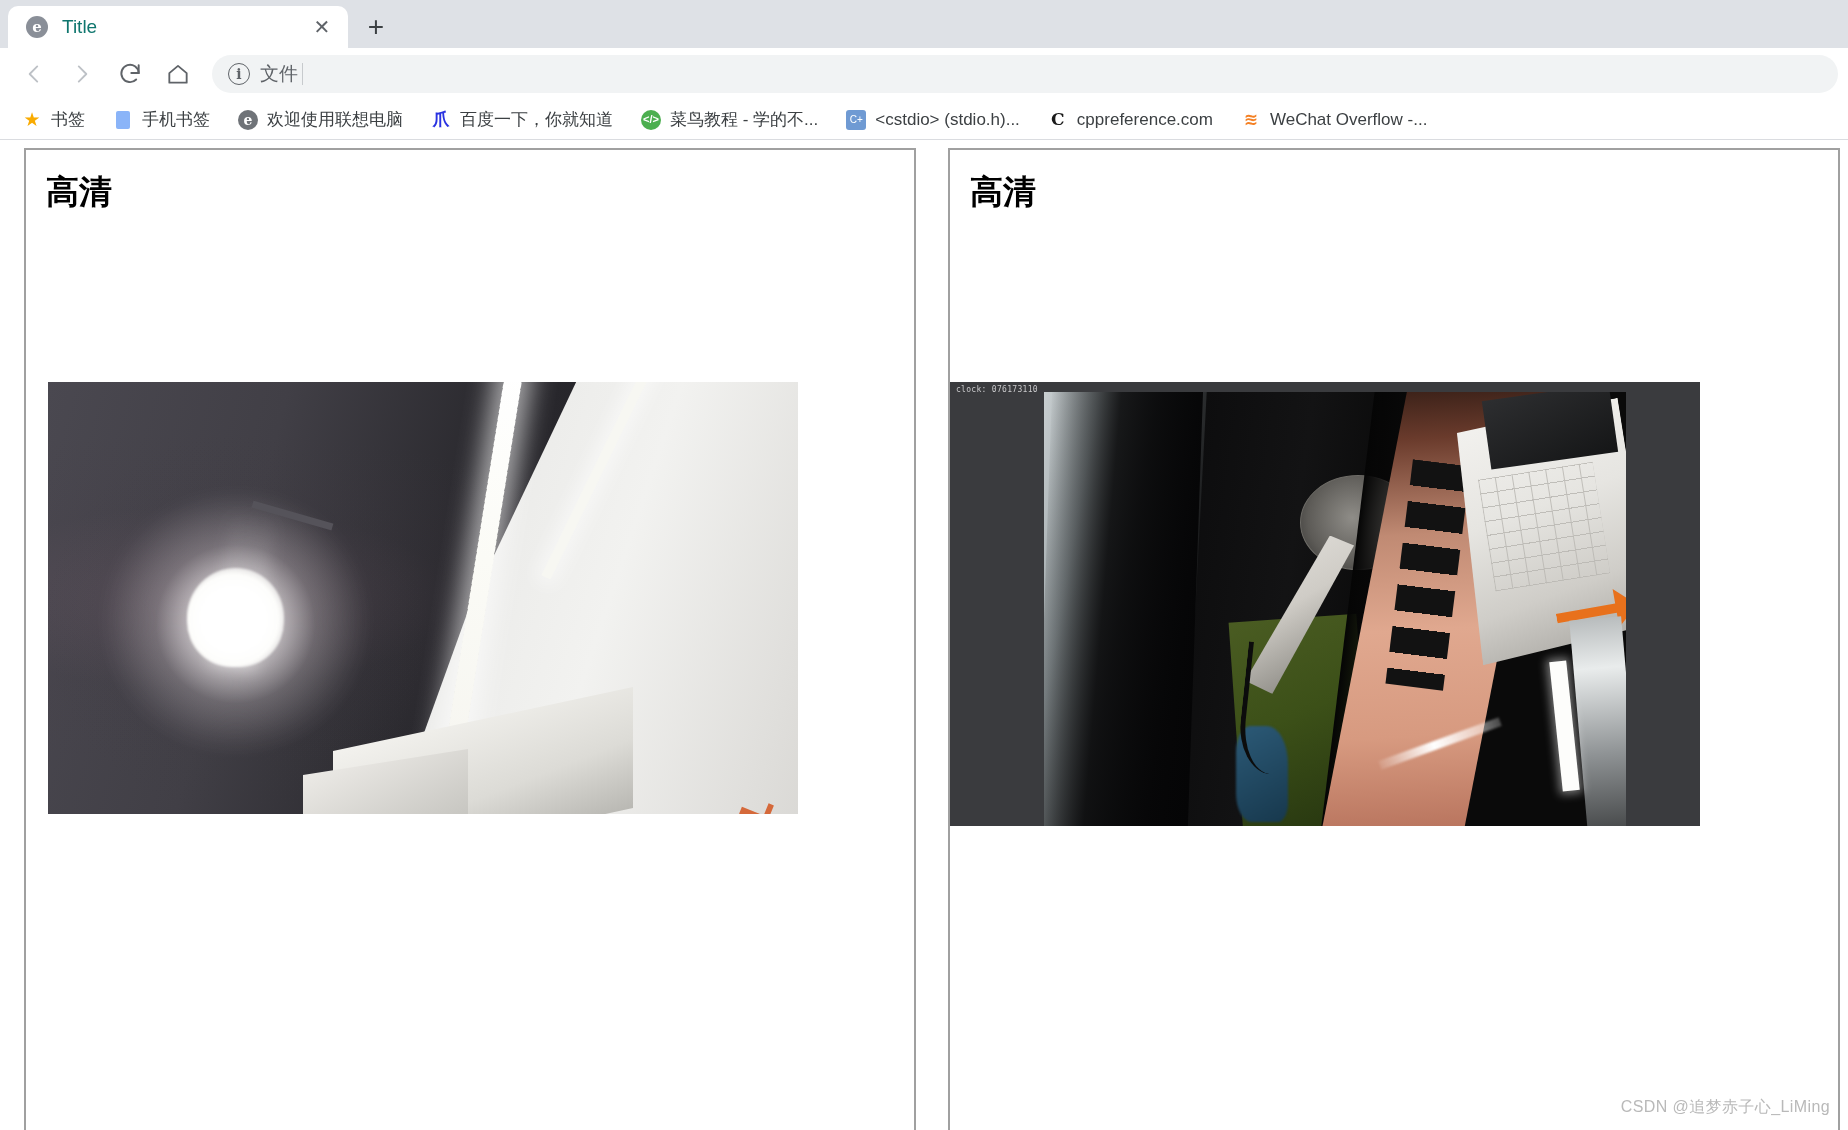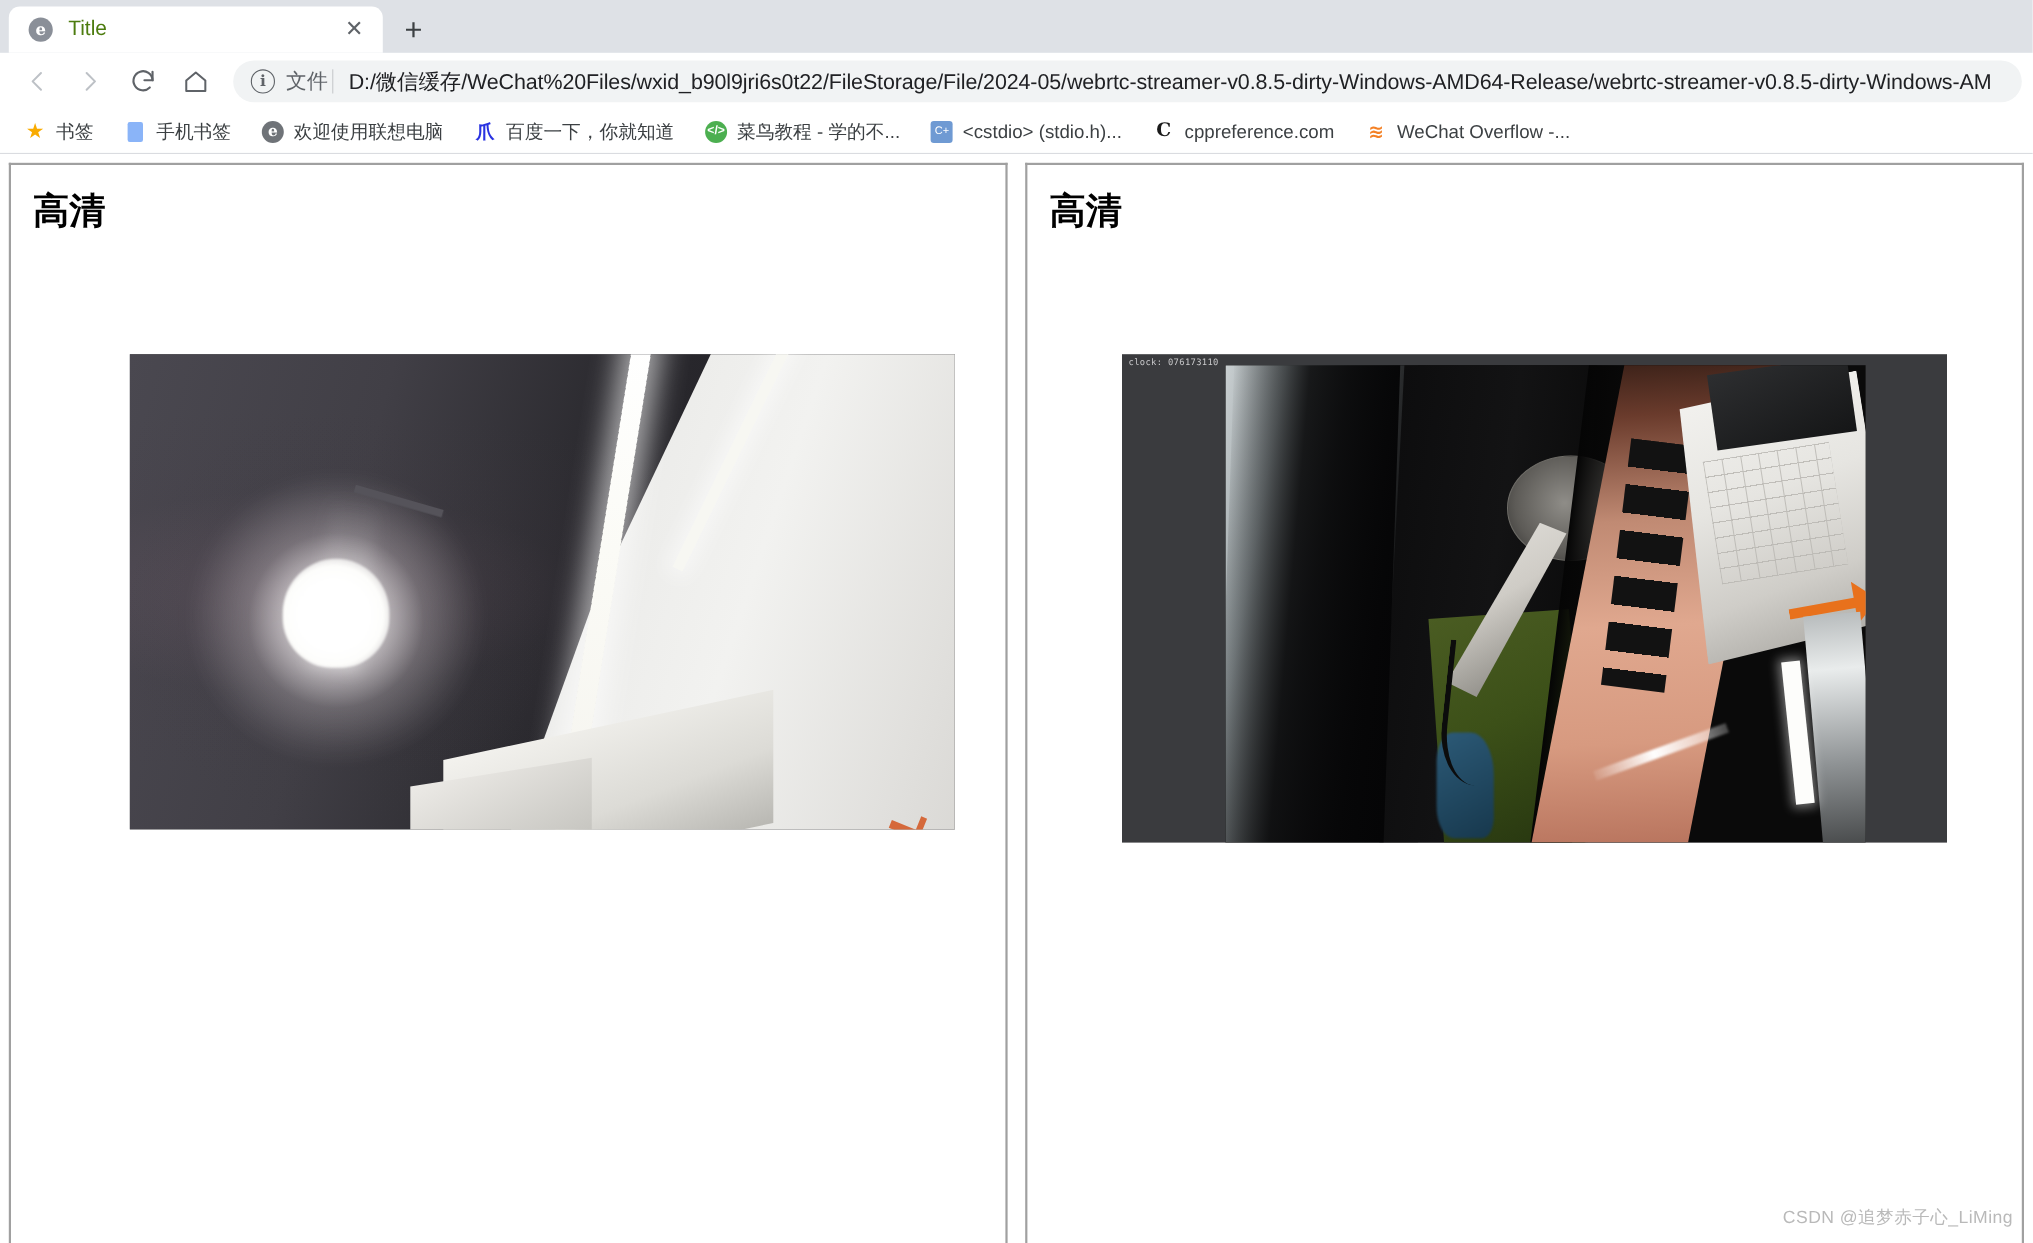--- a/index.html
+++ b/index.html
@@ -37,21 +37,21 @@
     background: #8a8f98;
     display: flex; align-items: center; justify-content: center;
     color: #fff; font-size: 15px; font-weight: 700;
     font-family: "DejaVu Serif", serif;
     flex: 0 0 22px;
     margin-right: 14px;
   }
   .tab-title {
     flex: 1 1 auto;
     font-size: 19px;
-    color: #4d7c0f;
+    color: #0f766e;
     white-space: nowrap; overflow: hidden; text-overflow: ellipsis;
   }
   .tab-close {
     width: 28px; height: 28px;
     display: flex; align-items: center; justify-content: center;
     color: #5f6368; font-size: 20px; line-height: 1;
     border-radius: 50%;
   }
   .newtab {
     width: 44px; height: 42px;
@@ -155,22 +155,23 @@
     gap: 16px;
     overflow: hidden;
   }
   .panel {
     flex: 1 1 50%;
     border: 2px solid #a0a0a0;
     border-bottom: none;
     background: #ffffff;
     position: relative;
     display: flex;
-    flex-direction: row;
+    flex-direction: column;
     min-width: 0;
+    margin-left: 16px;
   }
   .panel-title {
     font-size: 33px;
     font-weight: 700;
     color: #000;
     margin: 24px 0 0 20px;
     font-family: "DejaVu Sans", "Liberation Sans", sans-serif;
     line-height: 1.1;
   }
   .video-wrap {
@@ -465,21 +466,20 @@
     <div class="navbtn">
       <svg width="26" height="26" viewBox="0 0 24 24" fill="none" stroke="currentColor" stroke-width="1.7" stroke-linejoin="round">
           <path d="M4 11.2 12 4.5l8 6.7V20H4z"></path>
         </svg>
     </div>
 
     <div class="omnibox">
       <div class="omni-info">i</div>
       <div class="omni-scheme">文件</div>
       <div class="omni-sep"></div>
-      <div class="omni-url">D:/微信缓存/WeChat%20Files/wxid_b90l9jri6s0t22/FileStorage/File/2024-05/webrtc-streamer-v0.8.5-dirty-Windows-AMD64-Release/webrtc-streamer-v0.8.5-dirty-Windows-AM</div>
     </div>
   </div>
 
   <div class="bookmarks">
     <div class="bm">
       <span class="bm-ico ico-star">★</span>
       <span class="bm-label">书签</span>
     </div>
     <div class="bm">
       <span class="bm-ico">

